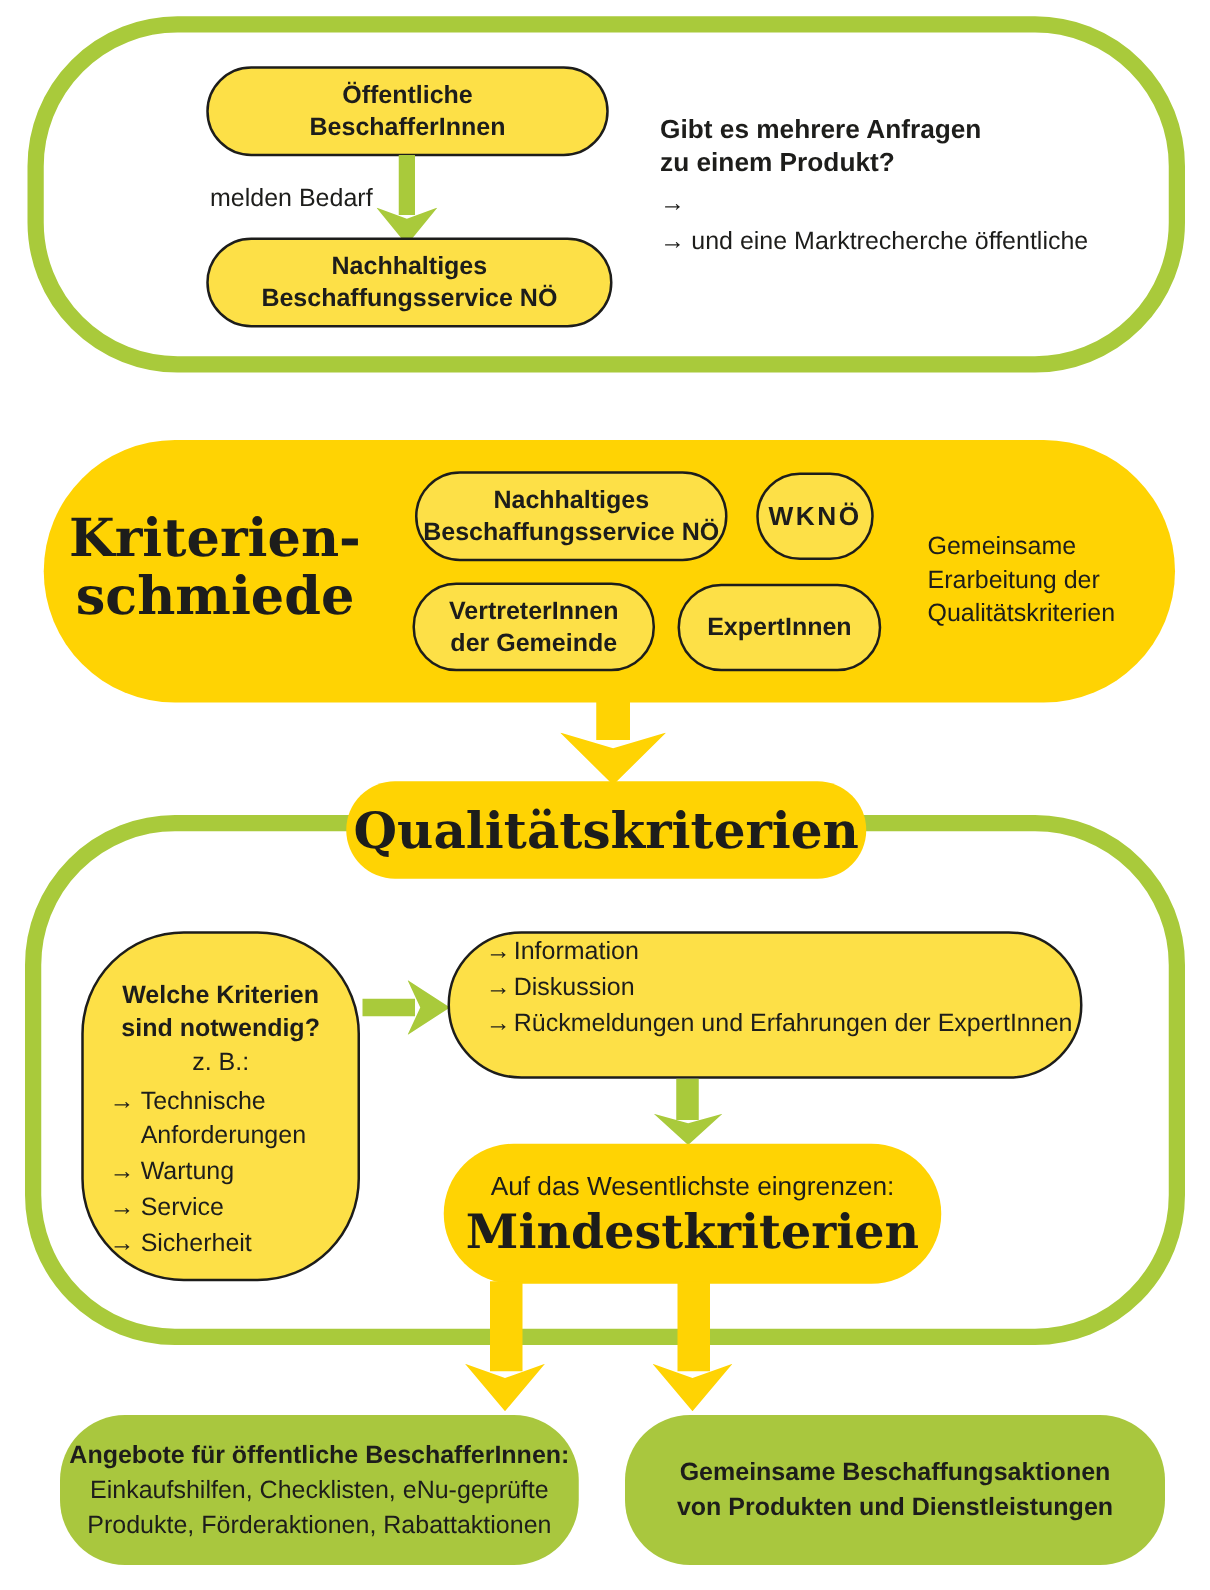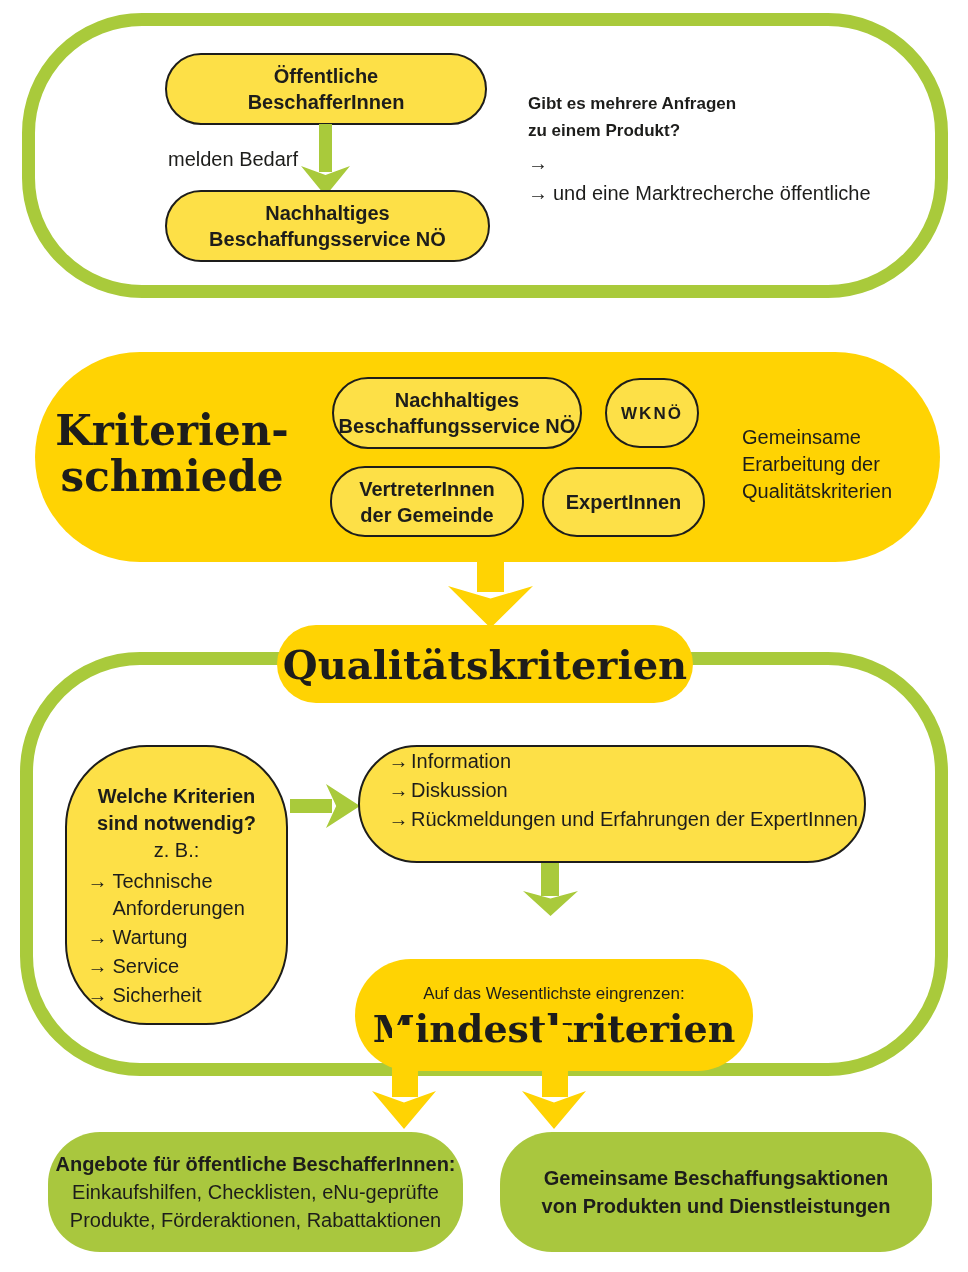--- a/index.html
+++ b/index.html
@@ -27,21 +27,21 @@
   .head-down{position:absolute;clip-path:polygon(0 0,50% 30%,100% 0,50% 100%);}
   .head-right{position:absolute;clip-path:polygon(0 0,30% 50%,0 100%,100% 50%);}
   .head-down.g,.head-right.g{background:#a9ca3b;}
   .head-down.y{background:#ffd303;}
 
   
   .bullet-row{display:flex;align-items:flex-start;}
   .bullet-glyph{flex:0 0 25px;}
 
   .t20{font-size:20px;line-height:26px;}
-  .t21{font-size:17px;line-height:27px;}
+  .t21{font-size:21px;line-height:27px;}
 </style>
 </head>
 <body>
 
 <div id="canvas">
 
   <div class="abs panel-outline" style="left:22px;top:13px;width:926px;height:285px;"></div>
 
   <div class="abs node t20 bold pre" style="left:165px;top:53px;width:322px;height:72px;border-radius:36px;"><span class="pre">Öffentliche
 BeschafferInnen</span></div>
@@ -137,21 +137,21 @@
     </div>
     <div class="bullet-row t20" style="line-height:29px;">
       <span class="bullet-glyph">→</span>
       <span>Rückmeldungen und Erfahrungen der ExpertInnen</span>
     </div>
   </div>
 
   <div class="stem g" style="left:541px;top:863px;width:18px;height:33px;"></div>
   <div class="head-down g" style="left:523px;top:891px;width:55px;height:25px;"></div>
 
-  <div class="abs pill-yellow" style="left:355px;top:915px;width:398px;height:112px;border-radius:56px;margin-top:44px;">
+  <div class="abs pill-yellow" style="left:355px;top:915px;width:398px;height:112px;border-radius:56px;">
     <div class="t21">Auf das Wesentlichste eingrenzen:</div>
     <div class="serif" style="font-size:38px;line-height:44px;">Mindestkriterien</div>
   </div>
 
   <div class="stem y" style="left:392px;top:1025px;width:26px;height:72px;z-index:3;"></div>
   <div class="head-down y" style="left:372px;top:1091px;width:64px;height:38px;z-index:3;"></div>
   <div class="stem y" style="left:542px;top:1025px;width:26px;height:72px;z-index:3;"></div>
   <div class="head-down y" style="left:522px;top:1091px;width:64px;height:38px;z-index:3;"></div>
 
   <div class="abs panel-green" style="left:48px;top:1132px;width:415px;height:120px;display:flex;flex-direction:column;justify-content:center;text-align:center;">

